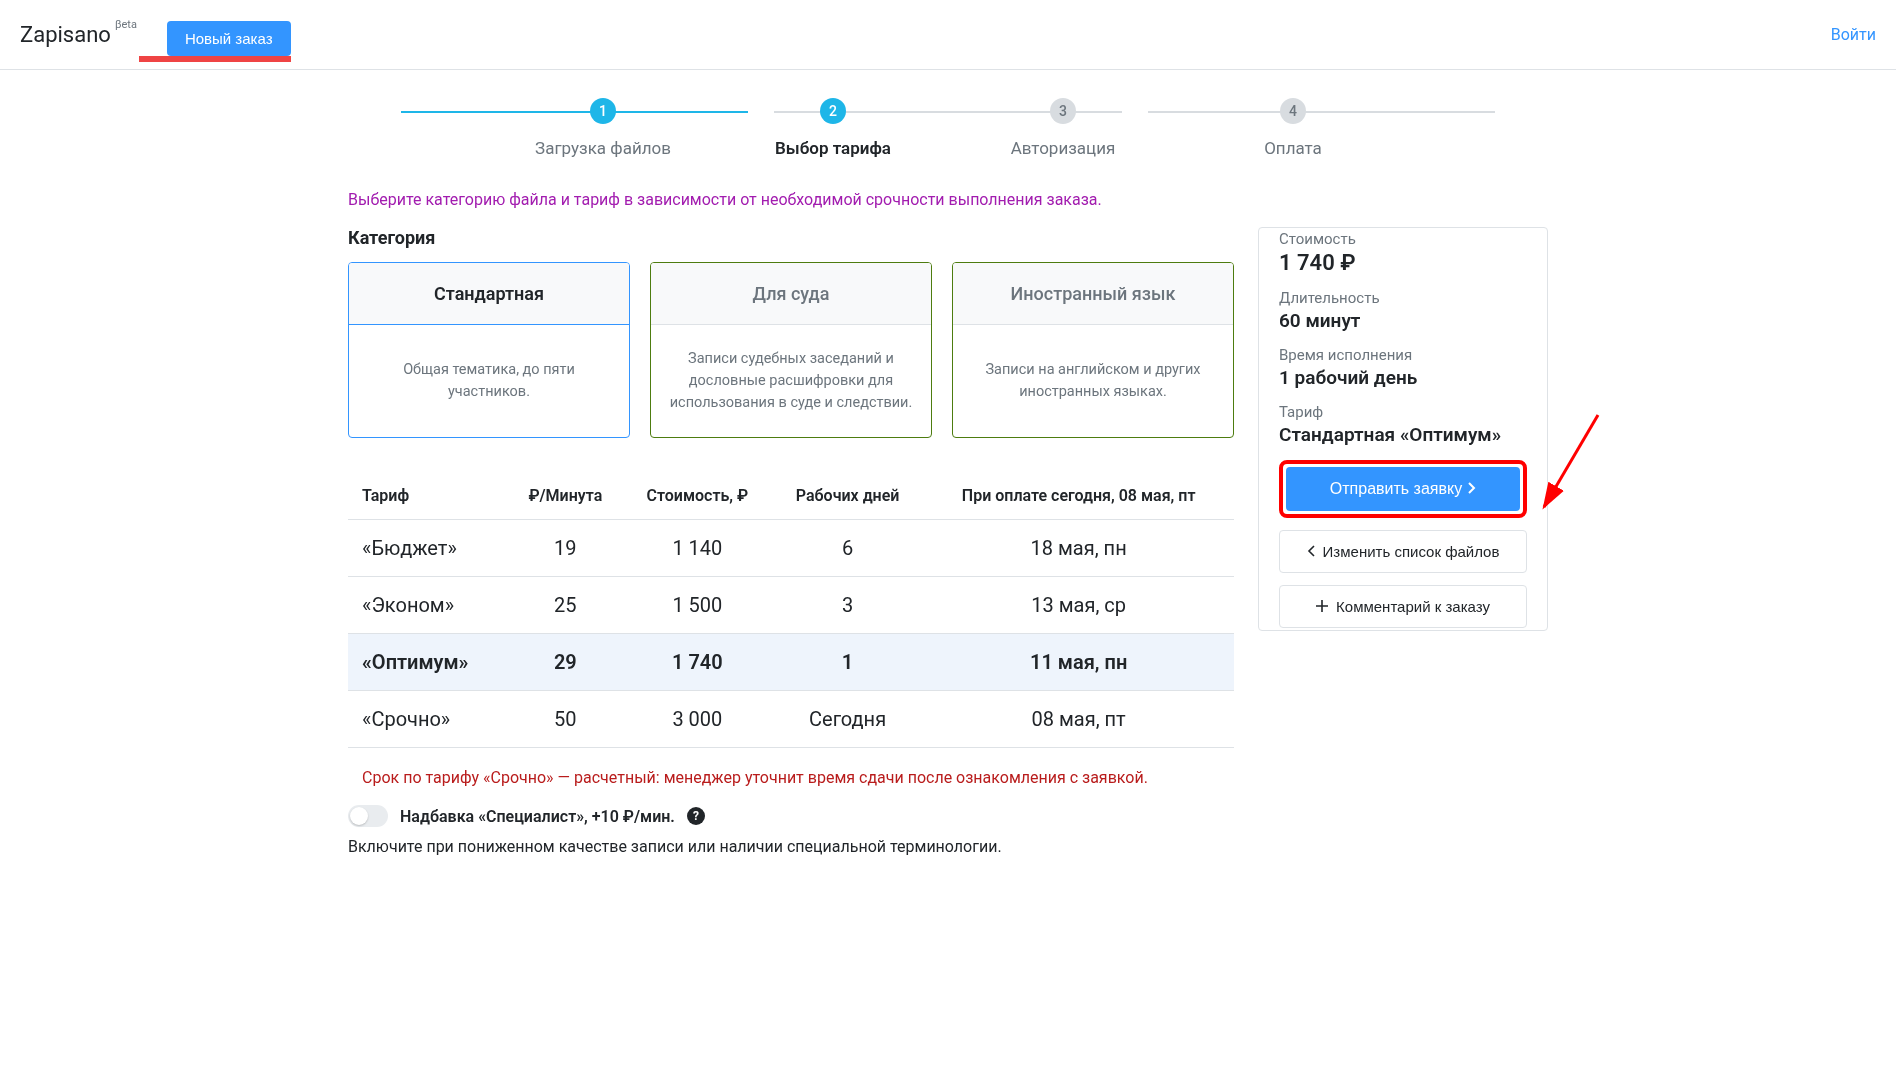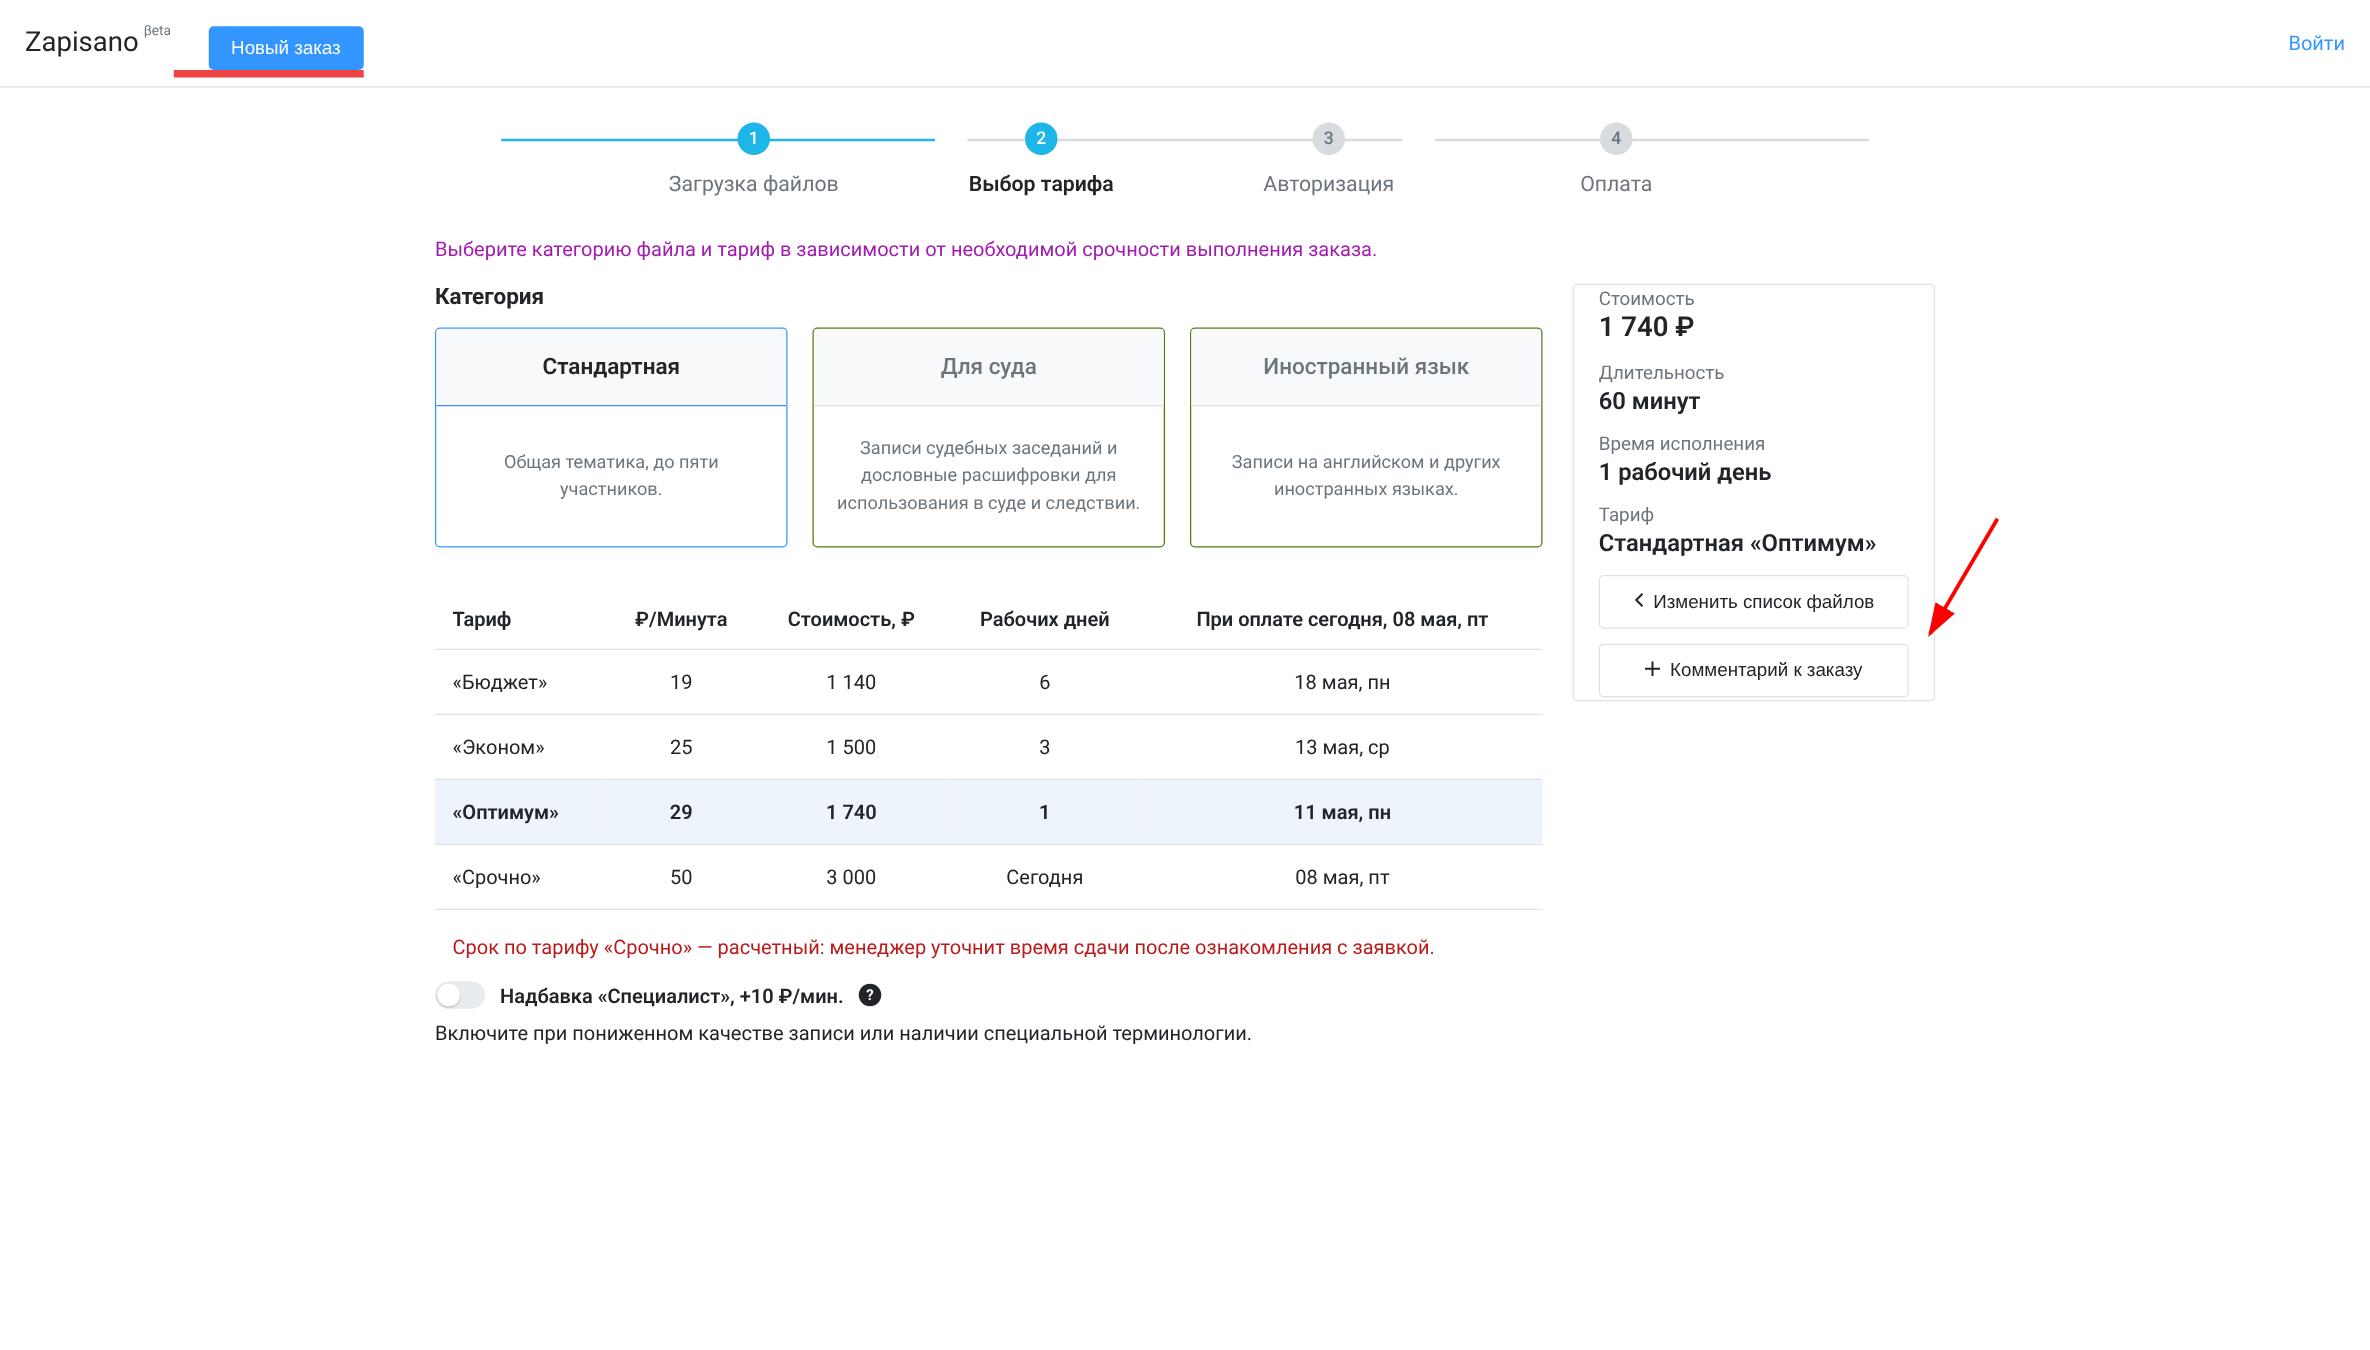--- a/index.html
+++ b/index.html
@@ -30,21 +30,21 @@
 .cats{display:flex;gap:20px}
 .cat{flex:1;border:1px solid #4d7c0f;border-radius:4px;overflow:hidden;cursor:pointer}
 .cat.selected{border:1px solid #3395ff}
 .cat-head{background:#f8f9fa;padding:20px 10px;text-align:center;font-size:18px;font-weight:600;border-bottom:1px solid #dee2e6}
 .cat.selected .cat-head{border-bottom:1px solid #3395ff}
 .cat:not(.selected) .cat-head{color:#6c757d;font-weight:500}
 .cat-body{padding:20px 16px;text-align:center;color:#6c757d;font-size:14.5px;line-height:1.5;min-height:112px;display:flex;align-items:center;justify-content:center}
 .tariff-table{width:100%;border-collapse:collapse;margin-top:34px}
 .tariff-table th{text-align:center;font-weight:600;font-size:16px;padding:14px 10px;color:#212529;border-bottom:1px solid #dee2e6}
 .tariff-table th:first-child{text-align:left;padding-left:14px}
-.tariff-table td{text-align:center;padding:16px 10px;border-bottom:1px solid #dee2e6;font-size:16px;color:#212529}
+.tariff-table td{text-align:center;padding:16px 10px;border-bottom:1px solid #dee2e6;font-size:20px;color:#212529}
 .tariff-table td:first-child{text-align:left;padding-left:14px}
 .tariff-table tr.selected{background:#eef4fc}
 .tariff-table tr.selected td{font-weight:600}
 .tariff-table tbody tr{cursor:pointer}
 .note{font-size:16px;color:#b91c1c;margin:20px 0 18px;padding-left:14px}
 .toggle-row{display:flex;align-items:center;gap:12px;margin-bottom:10px}
 .toggle{width:40px;height:22px;background:#e9ecef;border-radius:11px;position:relative;cursor:pointer}
 .toggle-knob{width:18px;height:18px;background:#fff;border-radius:50%;position:absolute;top:2px;left:2px;box-shadow:0 1px 2px rgba(0,0,0,.2)}
 .toggle-label{font-weight:600;font-size:16px}
 .help-icon{width:18px;height:18px;background:#212529;color:#fff;border-radius:50%;display:inline-flex;align-items:center;justify-content:center;font-size:12px;font-weight:bold}
@@ -177,20 +177,30 @@
       <div class="sidebar">
         <div class="sb-label">Стоимость</div>
         <div class="sb-value price">1 740 ₽</div>
         <div class="sb-label">Длительность</div>
         <div class="sb-value">60 минут</div>
         <div class="sb-label">Время исполнения</div>
         <div class="sb-value">1 рабочий день</div>
         <div class="sb-label">Тариф</div>
         <div class="sb-value">Стандартная «Оптимум»</div>
 
+        <div class="highlight-box">
+          <button class="btn-submit">
+            <span>Отправить заявку</span>
+            <span class="chev">
+              <svg width="8" height="12" viewBox="0 0 8 12" fill="none">
+                  <path d="M1 1l5 5-5 5" stroke="#fff" stroke-width="2"></path>
+                </svg>
+            </span>
+          </button>
+        </div>
 
         <button class="btn-sec">
           <span class="chev">
             <svg width="8" height="12" viewBox="0 0 8 12" fill="none">
                 <path d="M7 1L2 6l5 5" stroke="#212529" stroke-width="1.6"></path>
               </svg>
           </span>
           <span>Изменить список файлов</span>
         </button>
 

